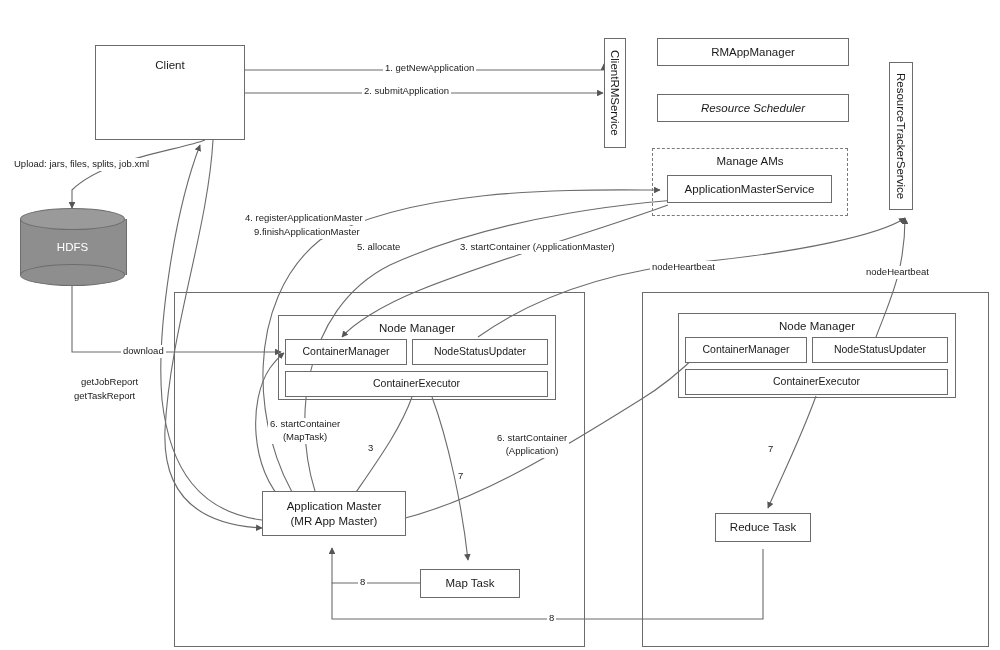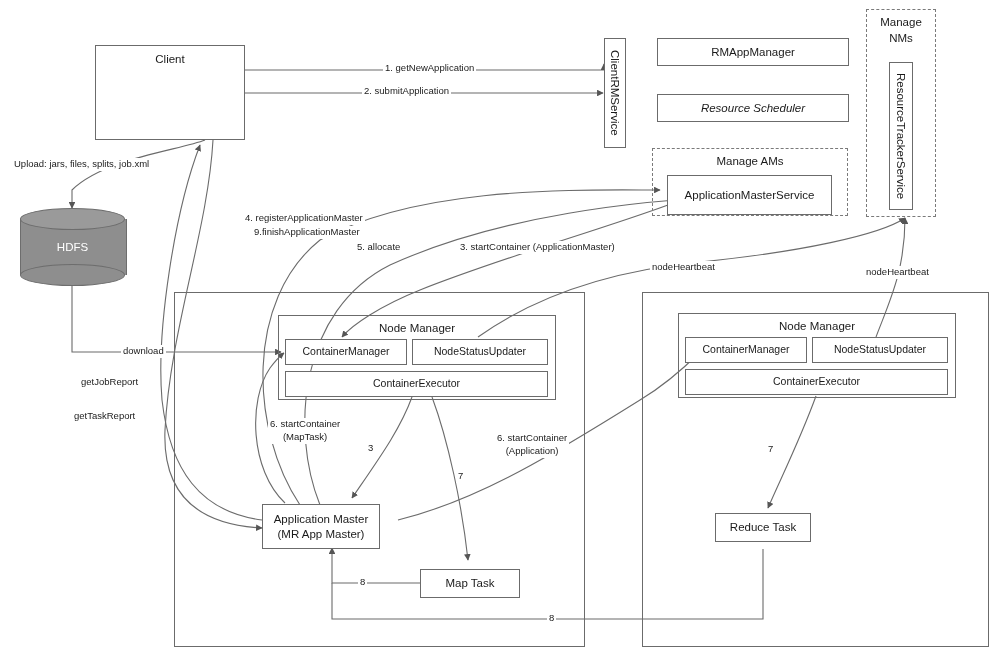--- a/index.html
+++ b/index.html
@@ -159,21 +159,21 @@
 
       <path d="M 420 583 L 332 583 L 332 548" marker-end="url(#arrow)"></path>
 
       <path d="M 763 549 L 763 619 L 332 619 L 332 583"></path>
 
       <path d="M 262 520 C 200 512, 170 470, 162 400 C 156 330, 175 210, 200 145" marker-end="url(#arrow)"></path>
 
     </g>
   </svg>
 
-  <div class="box" style="left:95px; top:45px; width:150px; height:95px; align-items:flex-start; padding-top:6px;">
+  <div class="box" style="left:95px; top:45px; width:150px; height:95px; align-items:flex-start; padding-top:12px;">
     <span>Client</span>
   </div>
 
   <div class="cyl" style="left:20px; top:208px; width:105px; height:78px;border-radius:20px;">
     <div class="cyl-body"></div>
     <div class="cyl-bottom"></div>
     <div class="cyl-top"></div>
     <div class="cyl-label">HDFS</div>
   </div>
 
@@ -186,50 +186,44 @@
     <span>RMAppManager</span>
   </div>
 
   <div class="box" style="left:657px; top:94px; width:192px; height:28px;font-style:italic;">
     <span>Resource Scheduler</span>
   </div>
 
   <div class="box dotted" style="left:652px; top:148px; width:196px; height:68px;">
     <div class="group-title">Manage AMs</div>
   </div>
-  <div class="box" style="left:667px; top:175px; width:165px; height:40px;">
+  <div class="box" style="left:667px; top:175px; width:165px; height:28px;">
     <span>ApplicationMasterService</span>
   </div>
 
-  <div class="box dotted" style="left:866px; top:9px; width:70px; height:208px;">
-    <div class="group-title" style="line-height:1.35;">
-      <span>Manage</span><br>
-      <span>NMs</span>
-    </div>
-  </div>
   <div class="box" style="left:889px; top:62px; width:24px; height:148px;">
     <span class="vert-label">ResourceTrackerService</span>
   </div>
 
   <div class="box container-box" style="left:174px; top:292px; width:411px; height:355px;"></div>
 
   <div class="box container-box" style="left:278px; top:315px; width:278px; height:85px;">
     <div class="group-title">Node Manager</div>
   </div>
   <div class="box" style="left:285px; top:339px; width:122px; height:26px; font-size:10.5px;">
     <span>ContainerManager</span>
   </div>
   <div class="box" style="left:412px; top:339px; width:136px; height:26px; font-size:10.5px;">
     <span>NodeStatusUpdater</span>
   </div>
   <div class="box" style="left:285px; top:371px; width:263px; height:26px; font-size:10.5px;">
     <span>ContainerExecutor</span>
   </div>
 
-  <div class="box" style="left:262px; top:504px; width:118px; height:45px; flex-direction:column;">
+  <div class="box" style="left:262px; top:491px; width:144px; height:45px; flex-direction:column;">
     <span>Application Master</span>
     <span>(MR App Master)</span>
   </div>
 
   <div class="box" style="left:420px; top:569px; width:100px; height:29px;">
     <span>Map Task</span>
   </div>
 
   <div class="box container-box" style="left:642px; top:292px; width:347px; height:355px;"></div>
 
@@ -264,21 +258,21 @@
 
   <div class="edge-label" style="left:458px; top:241px;"><span>3. startContainer (ApplicationMaster)</span></div>
 
   <div class="edge-label" style="left:650px; top:261px;"><span>nodeHeartbeat</span></div>
 
   <div class="edge-label" style="left:864px; top:266px;"><span>nodeHeartbeat</span></div>
 
   <div class="edge-label" style="left:121px; top:345px;"><span>download</span></div>
 
   <div class="edge-label multi" style="left:79px; top:376px;"><span>getJobReport</span></div>
-  <div class="edge-label multi" style="left:72px; top:410px;"><span>getTaskReport</span></div>
+  <div class="edge-label multi" style="left:72px; top:390px;"><span>getTaskReport</span></div>
 
   <div class="edge-label multi" style="left:268px; top:418px;">
     <span>6. startContainer</span><br>
     <span>(MapTask)</span>
   </div>
 
   <div class="edge-label multi" style="left:495px; top:432px;">
     <span>6. startContainer</span><br>
     <span>(Application)</span>
   </div>

